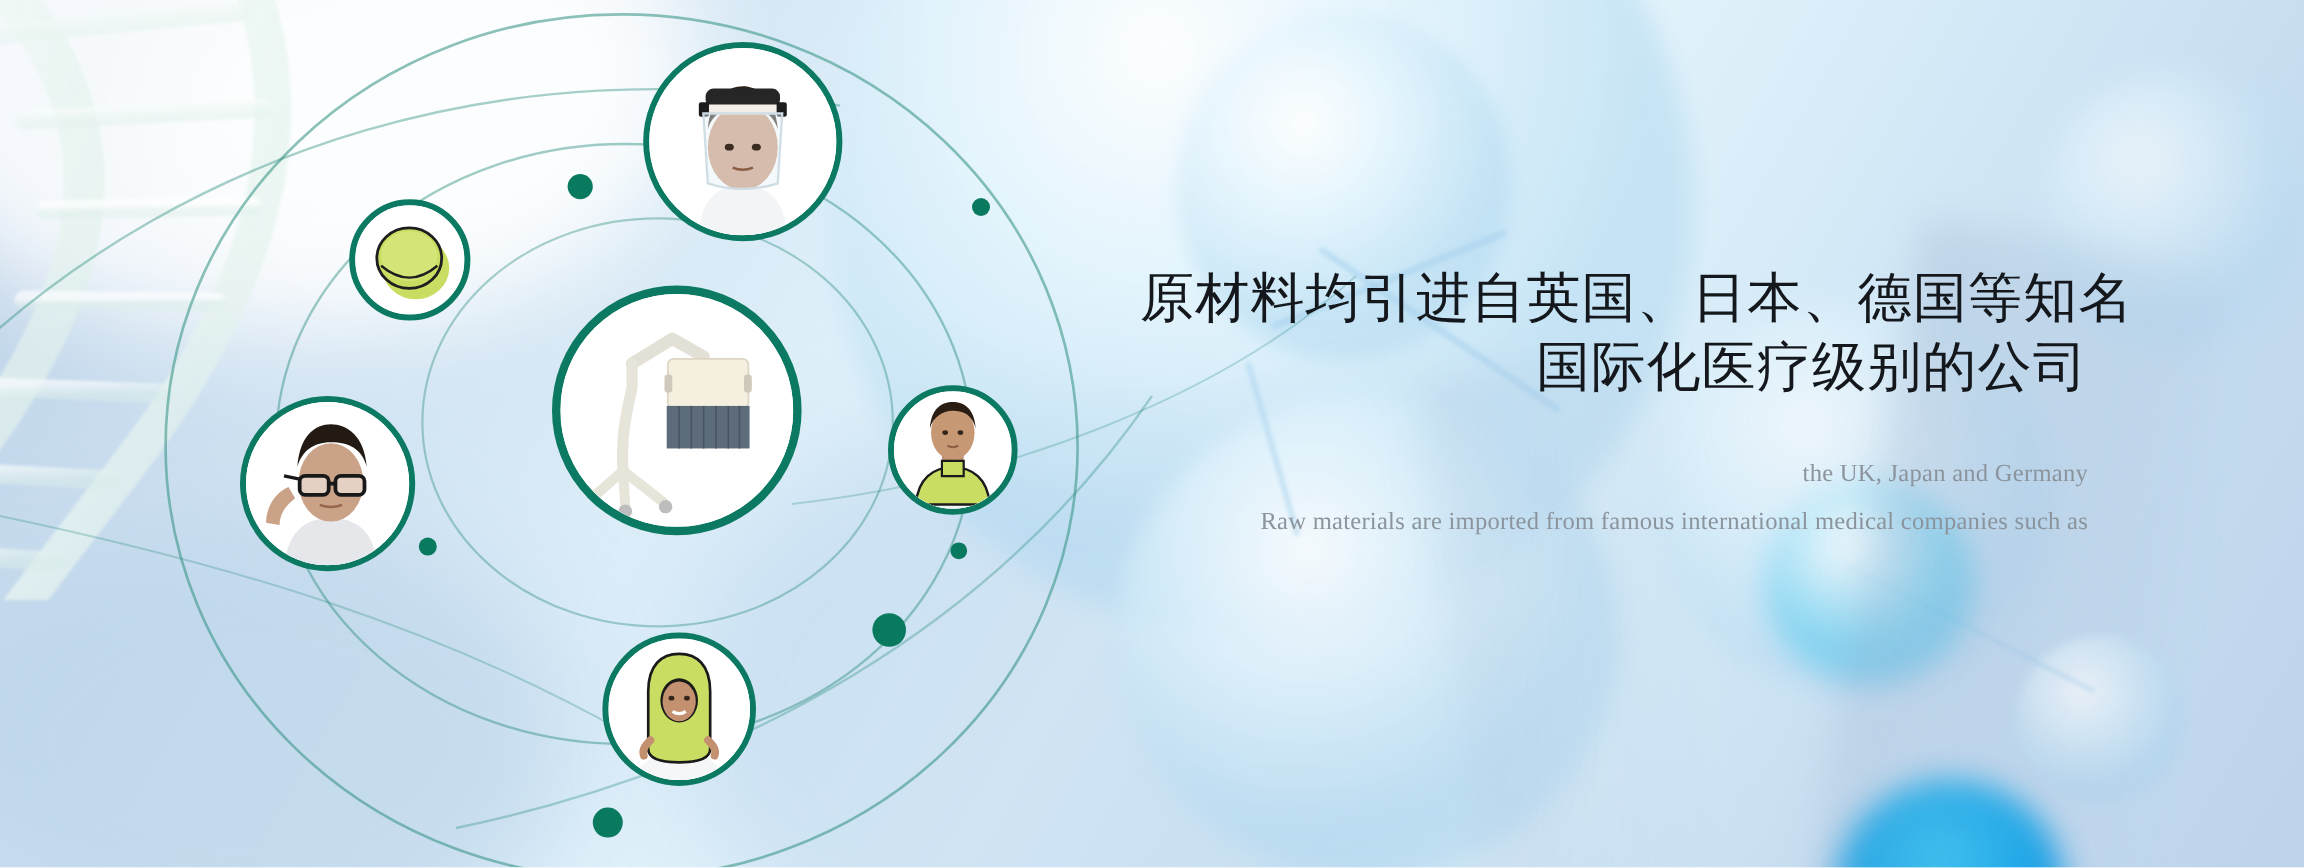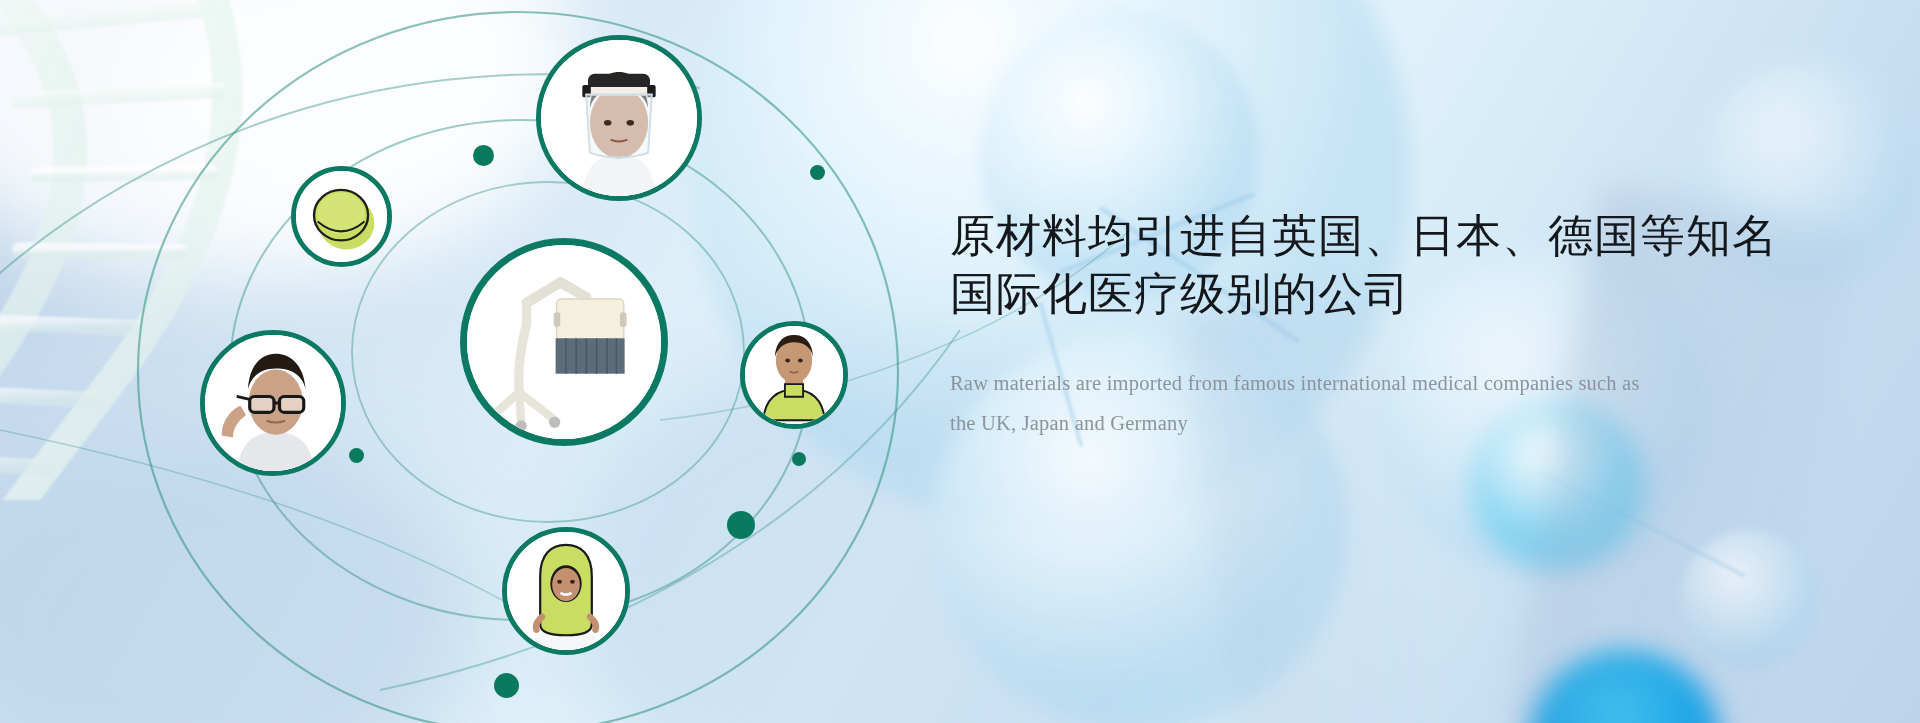--- a/index.html
+++ b/index.html
@@ -75,22 +75,23 @@
   .dot {
     position: absolute;
     border-radius: 50%;
     background: #0a7a5f;
   }
 
   
   .copy {
     position: absolute;
     left: 950px;
-    top: 205px;
+    top: 217px;
     width: 790px;
+    text-align: right;
   }
   .headline {
     font-family: "Liberation Sans", sans-serif;
     font-size: 45px;
     line-height: 62px;
     letter-spacing: 1px;
     color: #14181c;
     font-weight: 400;
     white-space: nowrap;
   }
@@ -284,18 +285,18 @@
       <path d="M90,92 C94,96 98,100 96,106" stroke="#c3916f" stroke-width="7" fill="none" stroke-linecap="round"></path>
     </svg>
   </div>
 
   <div class="copy">
     <div class="headline">
       <span>原材料均引进自英国、日本、德国等知名</span>
       <span class="l2">国际化医疗级别的公司</span>
     </div>
     <div class="subcopy">
+      <span>the UK, Japan and Germany</span>
       <span>Raw materials are imported from famous international medical companies such as</span>
-      <span>the UK, Japan and Germany</span>
     </div>
   </div>
 
 </div>
 
 </body></html>

